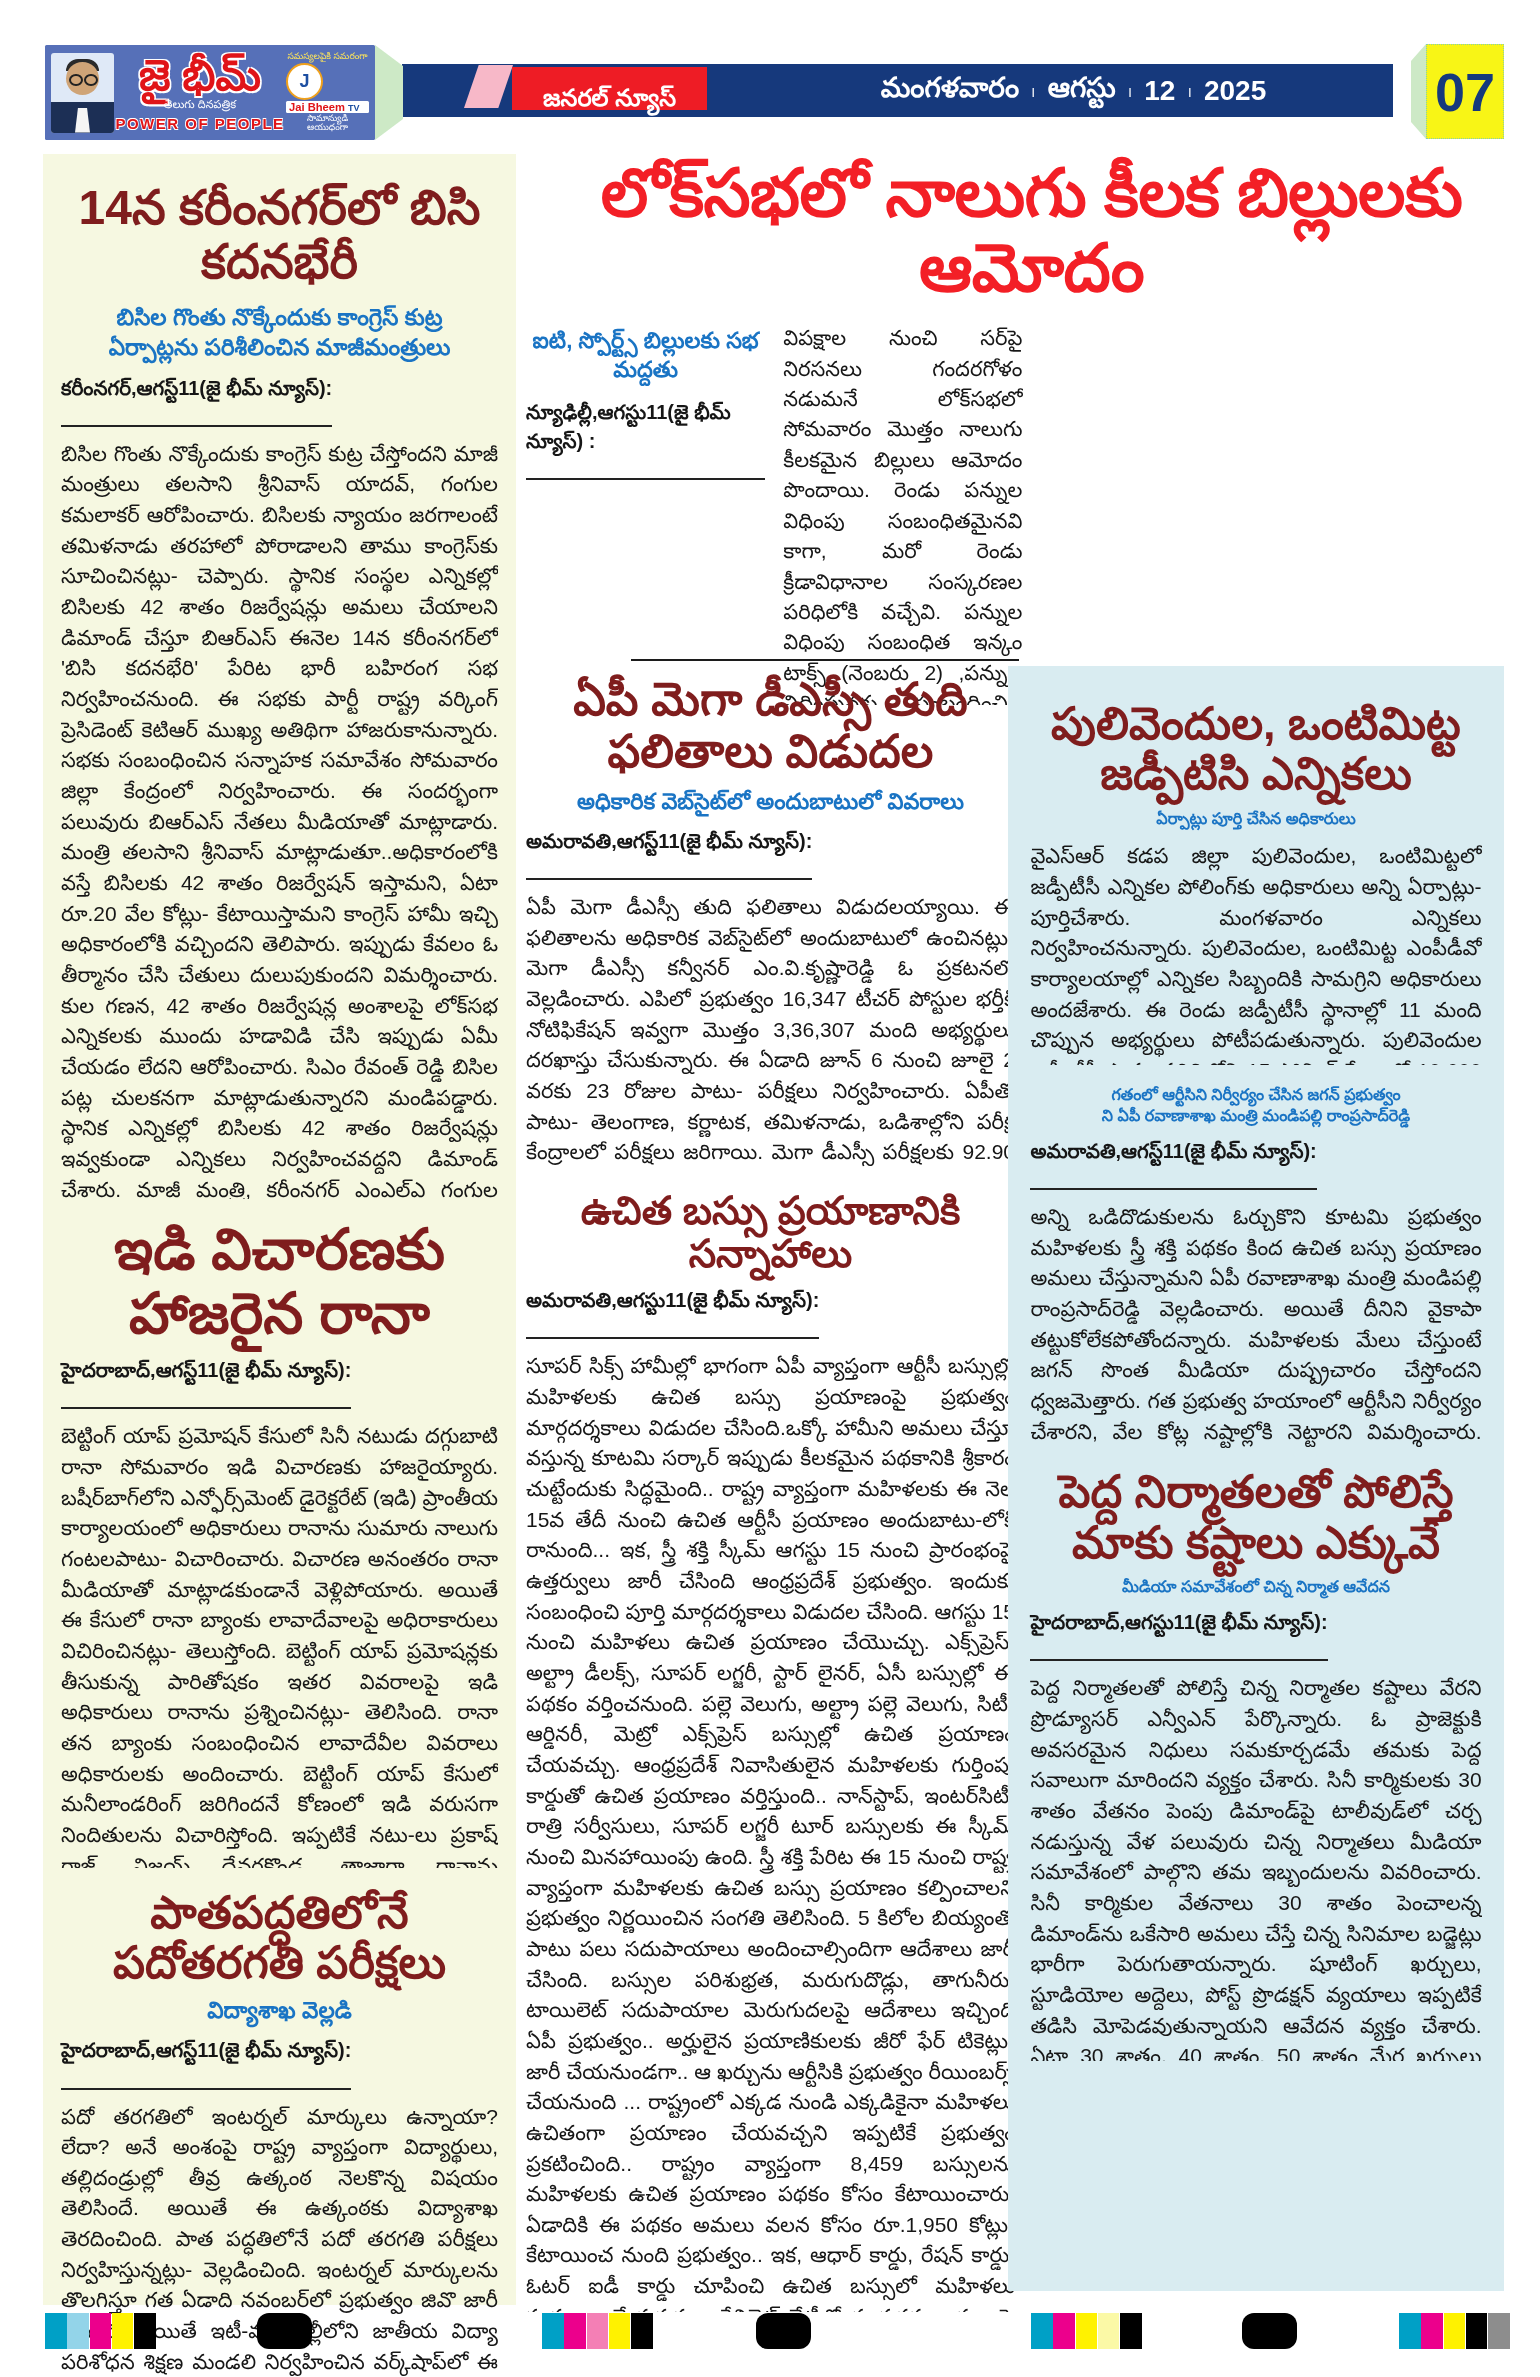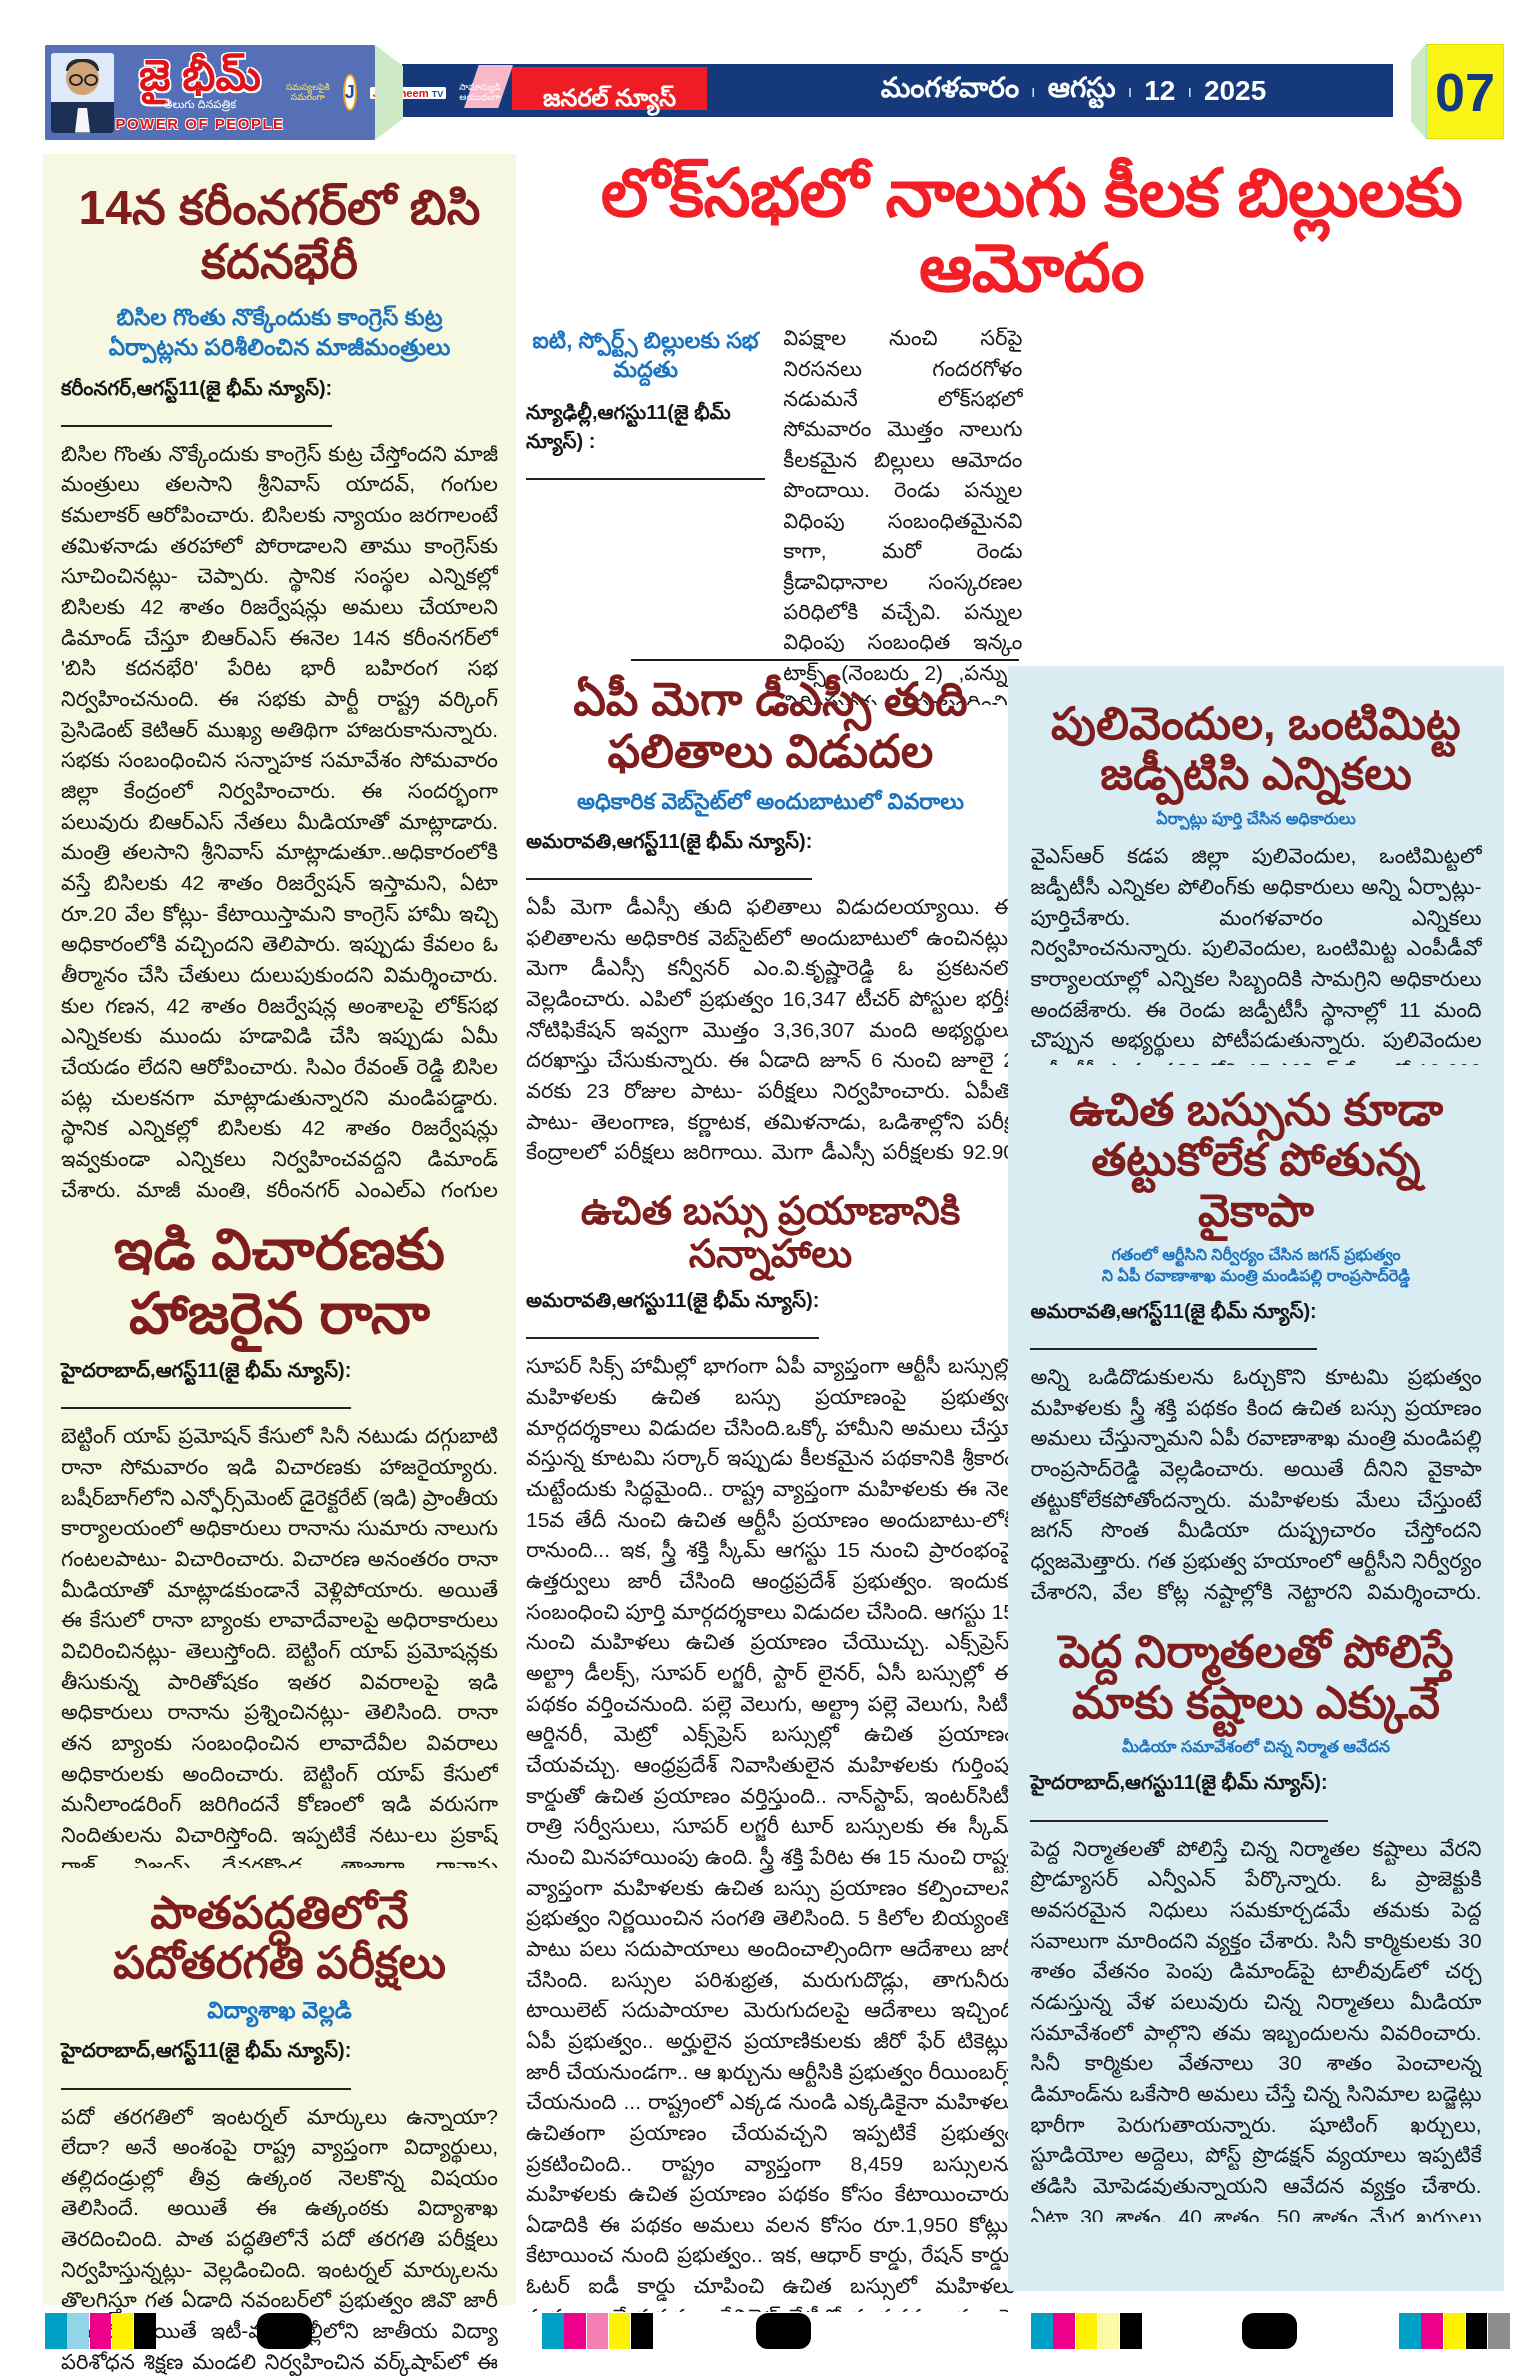--- a/index.html
+++ b/index.html
@@ -15,21 +15,21 @@
   .portrait .eye{position:absolute;top:21px;width:9.7px;height:8.2px;border:2.2px solid #222;border-radius:50%;background:transparent;}
   .portrait .eye.l{left:18px;} .portrait .eye.r{left:33px;}
   .portrait .suit{position:absolute;left:0;bottom:0;width:100%;height:31px;background:#1c2f55;}
   .portrait .shirt{position:absolute;left:24px;bottom:0;width:15px;height:25px;background:#f5f5f5;clip-path:polygon(20% 0,80% 0,100% 100%,0 100%);}
   .mh-center{flex:1;display:flex;flex-direction:column;align-items:center;justify-content:center;min-width:0;}
   .mh-title{font-size:43px;font-weight:800;color:#e01418;line-height:1.0;
             text-shadow:-1.5px -1.5px 0 #fff,1.5px -1.5px 0 #fff,-1.5px 1.5px 0 #fff,1.5px 1.5px 0 #fff;white-space:nowrap;}
   .mh-sub{font-size:11.2px;color:#ffffff;margin-top:1.5px;}
   .mh-power{font-size:15px;font-weight:800;color:#e01418;letter-spacing:1.5px;margin-top:1.5px;
             text-shadow:-0.7px -0.7px 0 #fff,0.7px -0.7px 0 #fff,-0.7px 0.7px 0 #fff,0.7px 0.7px 0 #fff;white-space:nowrap;}
-  .mh-right{width:83px;flex:0 0 auto;display:flex;flex-direction:row;align-items:center;gap:13px;}
+  .mh-right{width:83px;flex:0 0 auto;display:flex;flex-direction:column;gap:1px;}
   .mh-tag{font-size:9px;color:#ffe65a;text-align:center;line-height:1.1;}
   .mh-tag.bottom{color:#ffffff;}
   .tv-circle{width:33px;height:33px;background:#ffffff;border:2.2px solid #f0a11c;border-radius:50%;
              display:flex;align-items:center;justify-content:center;font-size:18px;font-weight:800;color:#1d4fa1;}
   .tv-name{background:#ffffff;color:#e01418;font-weight:800;font-size:11.2px;padding:0 3px;border-radius:1.5px;white-space:nowrap;}
   .tv-name .tv{color:#1d4fa1;font-size:9px;}
 
   .green-arrow{position:absolute;left:375px;top:45px;width:28px;height:95px;background:#cde9c6;
                clip-path:polygon(0 0,100% 22%,100% 78%,0 100%);}
   .topbar{position:absolute;left:402px;top:64px;width:991px;height:53px;background:#16397c;}
@@ -188,21 +188,20 @@
     </article>
   </div>
 
   <div class="rightcol">
     <article class="art">
       <h2 class="hl">పులివెందుల, ఒంటిమిట్ట జడ్పీటిసి ఎన్నికలు</h2>
       <div class="sub">ఏర్పాట్లు పూర్తి చేసిన అధికారులు</div>
       <div class="bd" style="height:224px">వైఎస్ఆర్ కడప జిల్లా పులివెందుల, ఒంటిమిట్టలో జడ్పీటీసీ ఎన్నికల పోలింగ్‌కు అధికారులు అన్ని ఏర్పాట్లు- పూర్తిచేశారు. మంగళవారం ఎన్నికలు నిర్వహించనున్నారు. పులివెందుల, ఒంటిమిట్ట ఎంపీడీవో కార్యాలయాల్లో ఎన్నికల సిబ్బందికి సామగ్రిని అధికారులు అందజేశారు. ఈ రెండు జడ్పీటీసీ స్థానాల్లో 11 మంది చొప్పున అభ్యర్థులు పోటీపడుతున్నారు. పులివెందుల జడ్పీటీసీ స్థానం పరిధిలోని 15 పోలింగ్ కేంద్రాల్లో 10,600 మంది.. ఒంటిమిట్ట పరిధిలోని 30 పోలింగ్ కేంద్రాల్లో 24వేల మంది ఓటర్లు తమ ఓటు-హక్కు వినియోగించుకోనున్నారు. రెండు మండలాల్లో పోలీసులు పటిష్ఠ బందోబస్తు ఏర్పాటు- చేశారు. పులివెందుల, ఒంటిమిట్ట సరిహద్దు, జిల్లా సరిహద్దులో ప్రత్యేక చెక్‌పోస్టులను ఏర్పాటు- చేశారు. పులివెందులలో బందోబస్తును కర్నూలు రేంజ్ డీఐజీ కోయ ప్రవీణ్ పర్యవేక్షిస్తున్నారు. పోలింగ్ పూర్తయ్యే వరకు స్థానికేతరులు ఉండకూడదని పోలీసులు హెచ్చరించారు.</div>
     </article>
     <article class="art">
-      <h2 class="hl">ఉచిత బస్సును కూడా తట్టుకోలేక పోతున్న వైకాపా</h2>
       <div class="sub">గతంలో ఆర్టీసిని నిర్వీర్యం చేసిన జగన్ ప్రభుత్వం</div>
       <div class="sub">ని ఏపీ రవాణాశాఖ మంత్రి మండిపల్లి రాంప్రసాద్‌రెడ్డి</div>
       <div class="dl"><span class="dl-in">అమరావతి,ఆగస్ట్11(జై భీమ్ న్యూస్):</span></div>
       <div class="bd" style="height:246px">అన్ని ఒడిదొడుకులను ఓర్చుకొని కూటమి ప్రభుత్వం మహిళలకు స్త్రీ శక్తి పథకం కింద ఉచిత బస్సు ప్రయాణం అమలు చేస్తున్నామని ఏపీ రవాణాశాఖ మంత్రి మండిపల్లి రాంప్రసాద్‌రెడ్డి వెల్లడించారు. అయితే దీనిని వైకాపా తట్టుకోలేకపోతోందన్నారు. మహిళలకు మేలు చేస్తుంటే జగన్ సొంత మీడియా దుష్ప్రచారం చేస్తోందని ధ్వజమెత్తారు. గత ప్రభుత్వ హయాంలో ఆర్టీసీని నిర్వీర్యం చేశారని, వేల కోట్ల నష్టాల్లోకి నెట్టారని విమర్శించారు. కూటమి ప్రభుత్వం వచ్చాక ఆర్టీసీని గాడిలో పెట్టామని చెప్పారు. ఆగస్టు 15 నుంచి స్త్రీ శక్తి పథకం ద్వారా రాష్ట్రంలోని ప్రతి తల్లికి, చెల్లికి ఉచిత ప్రయాణం అందుబాటులోకి వస్తుందని తెలిపారు. ఆర్టీసీ సంస్థ నిలబడేలా ఆర్థిక సమతుల్యతతో పథకం అమలు చేస్తున్నాం. దీని ద్వారా లక్షలాది మహిళలు ఉద్యోగాలు, విద్య, వైద్య సేవల కోసం ఉచితంగా ప్రయాణించే అవకాశం పొందనున్నారని మంత్రి మండిపల్లి తెలిపారు.</div>
     </article>
     <article class="art">
       <h2 class="hl">పెద్ద నిర్మాతలతో పోలిస్తే మాకు కష్టాలు ఎక్కువే</h2>
       <div class="sub">మీడియా సమావేశంలో చిన్న నిర్మాత ఆవేదన</div>
       <div class="dl"><span class="dl-in">హైదరాబాద్,ఆగస్టు11(జై భీమ్ న్యూస్):</span></div>
       <div class="bd" style="height:388px">పెద్ద నిర్మాతలతో పోలిస్తే చిన్న నిర్మాతల కష్టాలు వేరని ప్రొడ్యూసర్ ఎన్వీఎన్ పేర్కొన్నారు. ఓ ప్రాజెక్టుకి అవసరమైన నిధులు సమకూర్చడమే తమకు పెద్ద సవాలుగా మారిందని వ్యక్తం చేశారు. సినీ కార్మికులకు 30 శాతం వేతనం పెంపు డిమాండ్‌పై టాలీవుడ్‌లో చర్చ నడుస్తున్న వేళ పలువురు చిన్న నిర్మాతలు మీడియా సమావేశంలో పాల్గొని తమ ఇబ్బందులను వివరించారు. సినీ కార్మికుల వేతనాలు 30 శాతం పెంచాలన్న డిమాండ్‌ను ఒకేసారి అమలు చేస్తే చిన్న సినిమాల బడ్జెట్లు భారీగా పెరుగుతాయన్నారు. షూటింగ్ ఖర్చులు, స్టూడియోల అద్దెలు, పోస్ట్ ప్రొడక్షన్ వ్యయాలు ఇప్పటికే తడిసి మోపెడవుతున్నాయని ఆవేదన వ్యక్తం చేశారు. ఏటా 30 శాతం, 40 శాతం, 50 శాతం మేర ఖర్చులు పెరుగుతూ పోతున్నాయని సమస్యలున్నాయి. 2022లో.. ప్రొడక్షన్ ఖర్చులు 25 శాతం పెరిగాయని, చిన్న సినిమాలకు థియేటర్లు దొరకడమూ కష్టంగా మారిందని వెల్లడించారు. ప్రభుత్వం, పెద్ద నిర్మాతలు కలిసి చిన్న నిర్మాతలను ఆదుకోవాలని కోరారు. టికెట్ ధరలు, ఓటీటీ హక్కుల విషయంలోనూ చిన్న సినిమాలకు న్యాయం జరగాలని, లేకుంటే చిన్న నిర్మాతల మనుగడ కష్టమేనని విజ్ఞప్తి చేశారు.</div>

